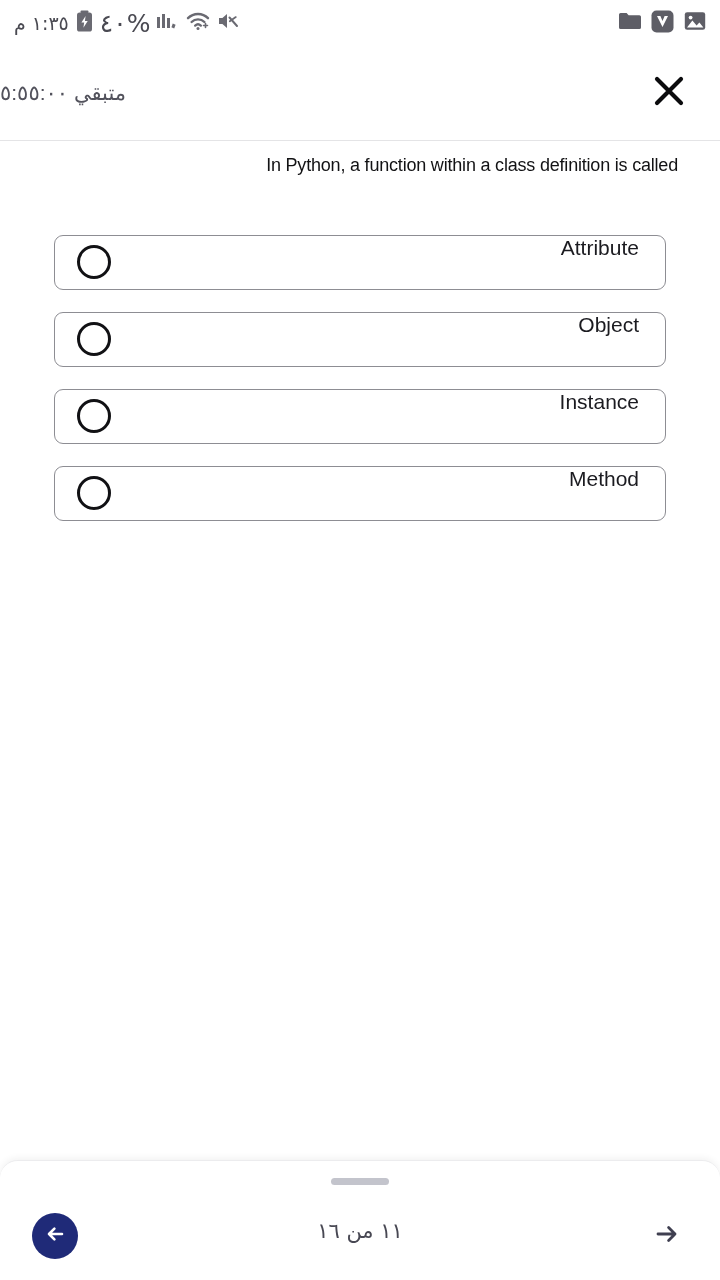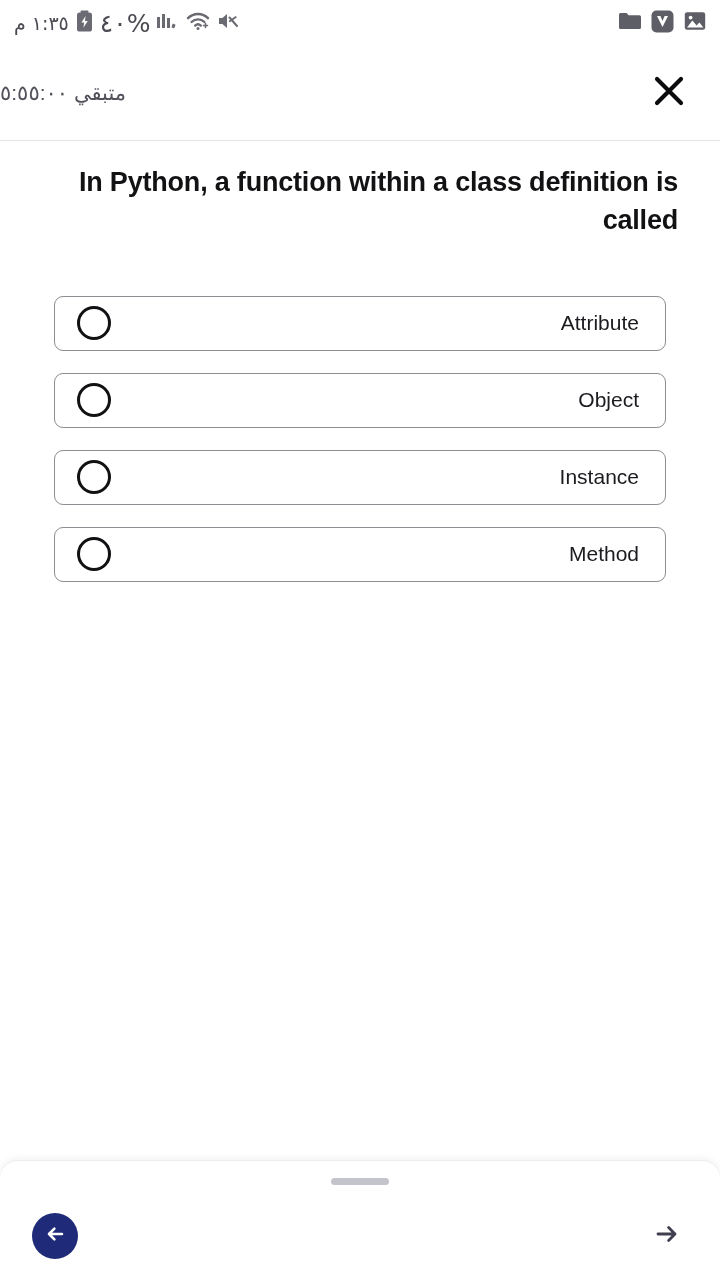--- a/index.html
+++ b/index.html
@@ -76,46 +76,46 @@
   }
   .qtype {
     margin-top:42px;
     padding-right:42px;
     text-align:right;
     font-size:17px;
     color:#5d5d68;
     font-family:"DejaVu Sans", sans-serif;
   }
   .question {
-    margin-top:22px;
+    margin-top:12px;
     padding:0 42px 0 42px;
     text-align:right;
     direction:ltr;
-    font-size:27px;
+    font-size:18px;
     line-height:1.42;
-    font-weight:bold;
+    font-weight:normal;
     color:#121214;
     letter-spacing:-0.2px;
   }
 
   .options {
     margin-top:56px;
     padding:0 54px;
     display:flex;
     flex-direction:column;
     gap:22px;
   }
   .option {
     position:relative;
     height:55px;
     border:1.4px solid #8d8d93;
     border-radius:9px;
     background:#fff;
     display:flex;
-    align-items:center;
+    align-items:flex-start;
     cursor:pointer;
   }
   .radio {
     position:absolute;
     left:22px; top:50%;
     transform:translateY(-50%);
     width:34px; height:34px;
     border:3.4px solid #111114;
     border-radius:50%;
     background:#fff;
@@ -289,20 +289,21 @@
     <div class="drag-handle"></div>
 
     <div class="prev-btn">
       <span>
         <svg width="26" height="26" viewBox="0 0 26 26">
           <path d="M20 13 H7 M12.4 7.6 L7 13 L12.4 18.4" stroke="#ffffff" stroke-width="2.6" fill="none" stroke-linecap="round" stroke-linejoin="round"></path>
         </svg>
       </span>
     </div>
 
+    <div class="counter">١١ من ١٦</div>
 
     <div class="next-btn">
       <span>
         <svg width="30" height="30" viewBox="0 0 30 30">
           <path d="M6 15 H23 M16.6 8.6 L23 15 L16.6 21.4" stroke="#3f3f50" stroke-width="2.8" fill="none" stroke-linecap="round" stroke-linejoin="round"></path>
         </svg>
       </span>
     </div>
   </div>
 

